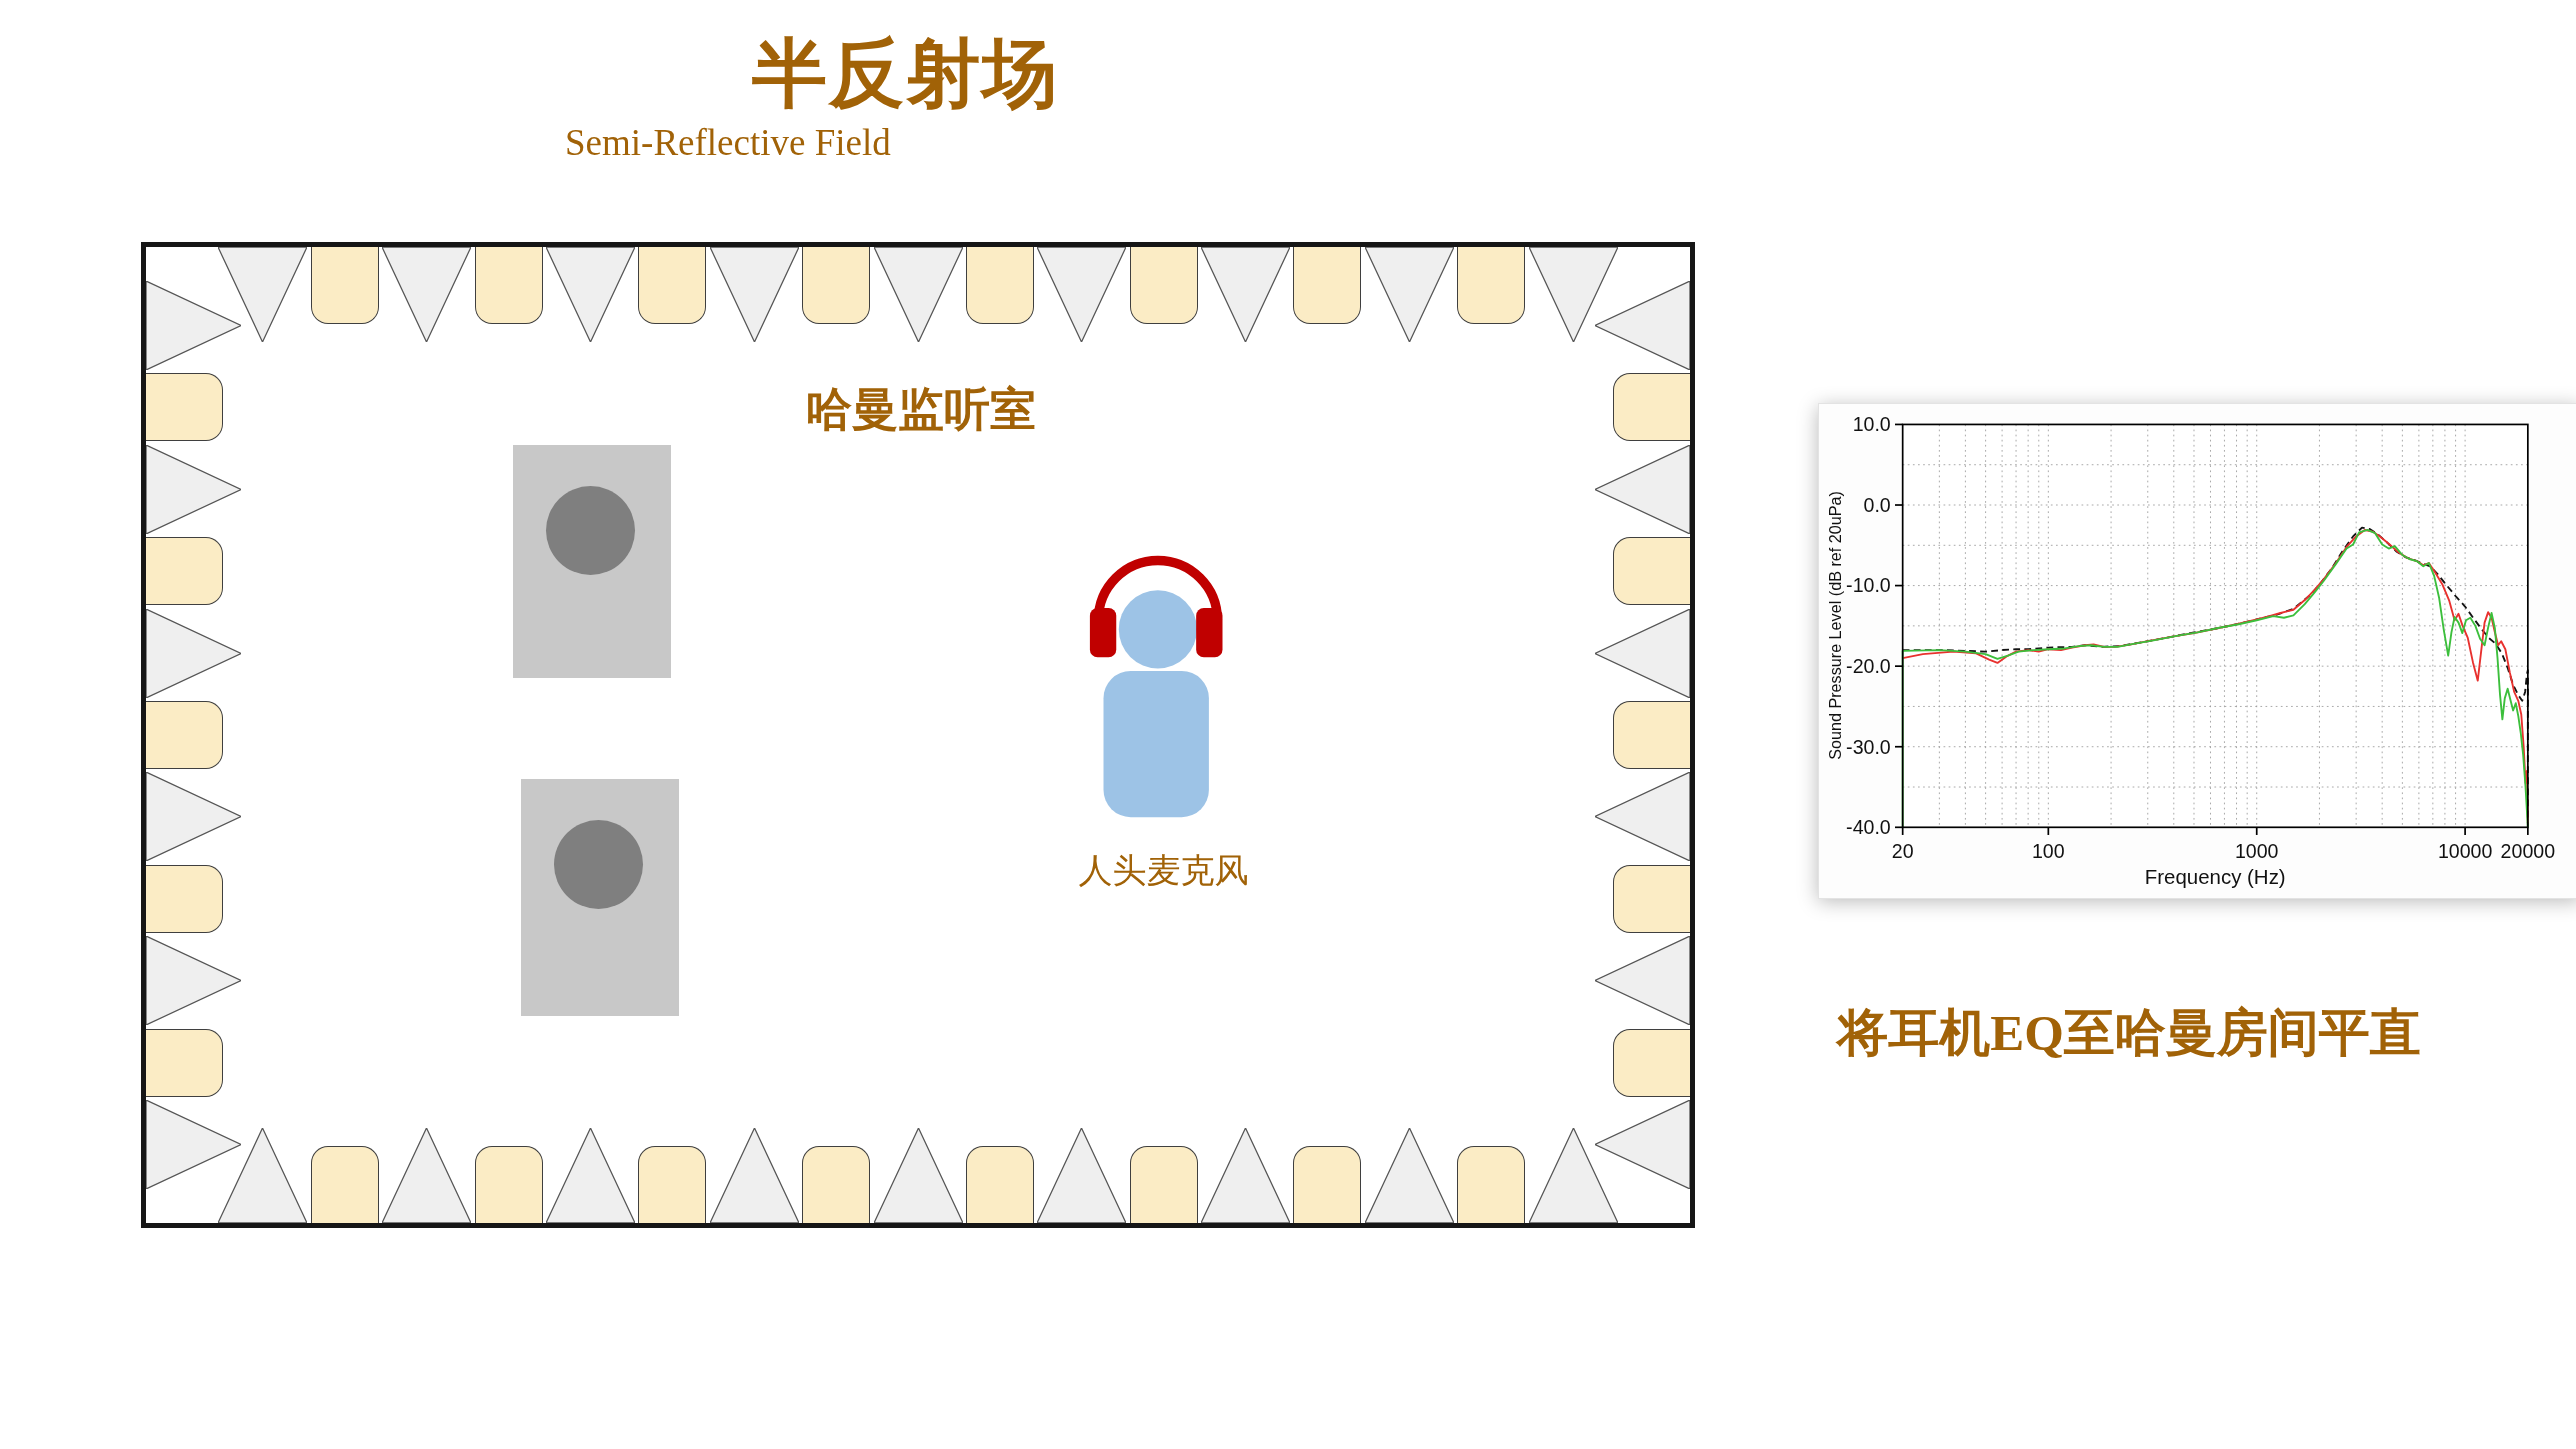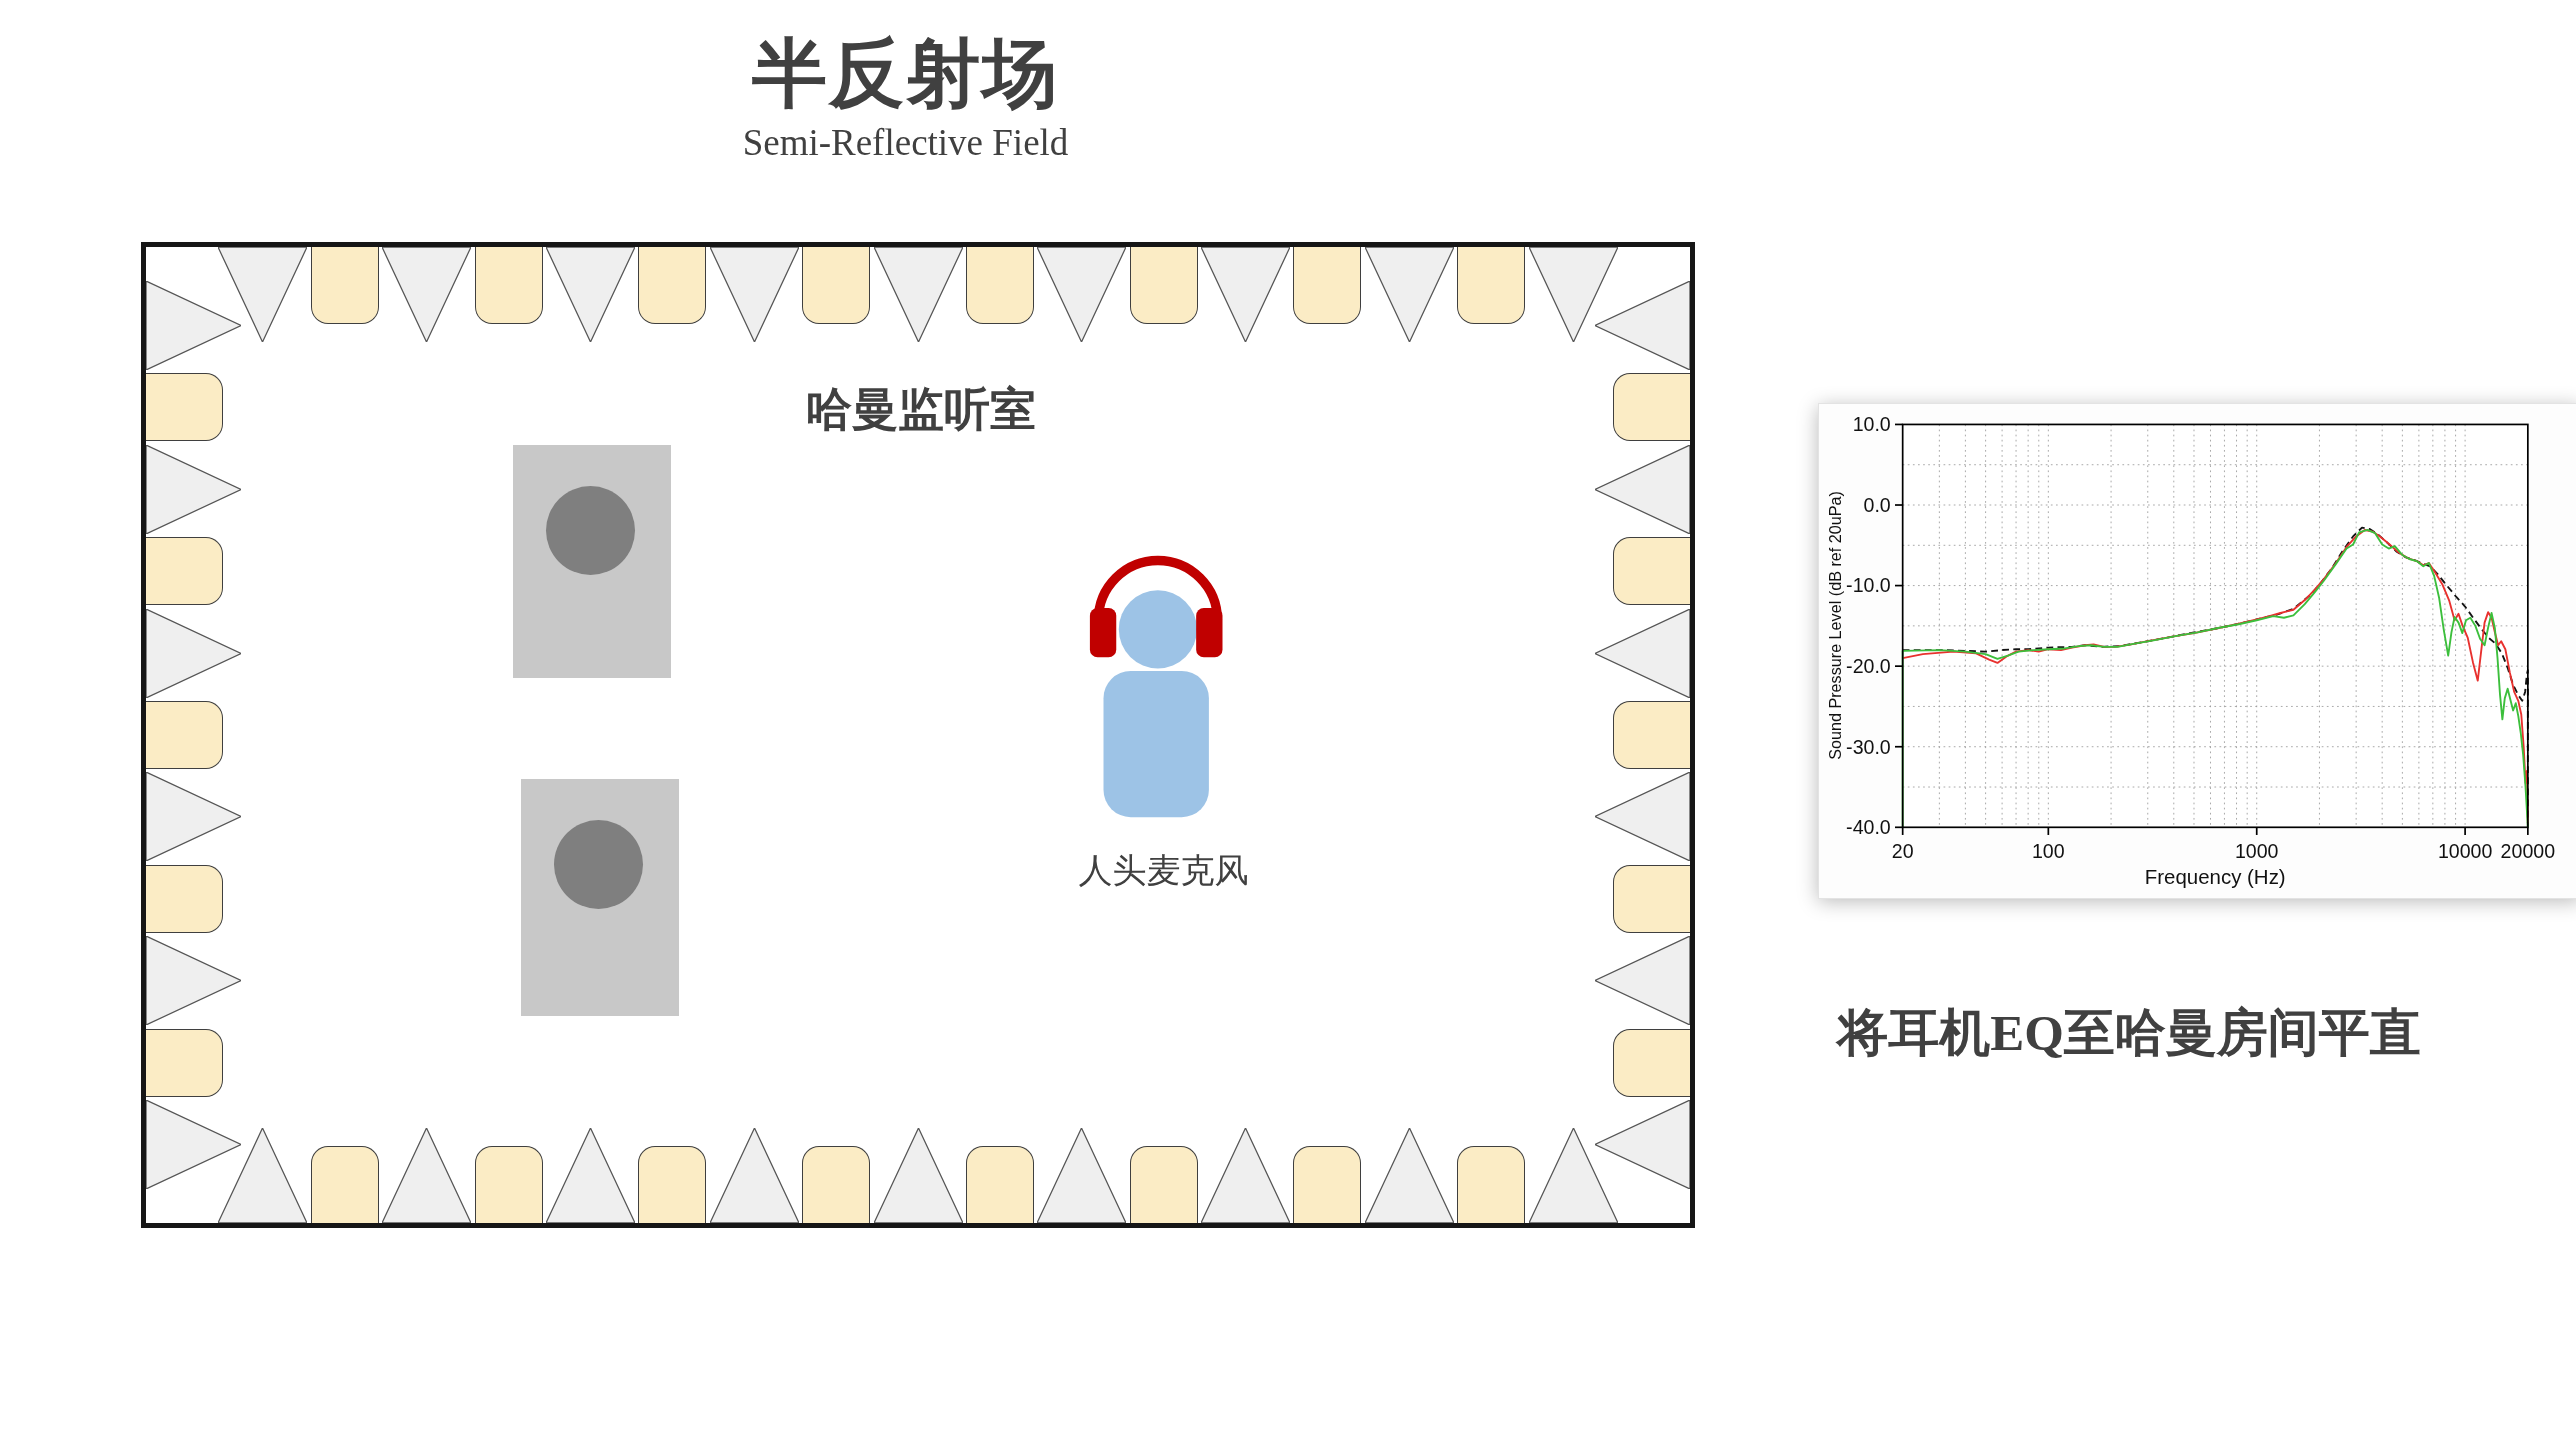--- a/index.html
+++ b/index.html
@@ -1,22 +1,22 @@
 <!DOCTYPE html>
 <html style="font-size:13.6px"><head>
 <meta charset="utf-8">
 <style>
   html,body{margin:0;padding:0;background:#fff;}
   #canvas{position:relative;width:2576px;height:1449px;background:#fff;overflow:hidden;
-          font-family:"Liberation Serif",serif;color:#404040;}
+          font-family:"Liberation Serif",serif;color:#a16207;}
 
   
   .hdr-title{position:absolute;left:565px;top:24px;width:681px;text-align:center;
              font-size:75px;font-weight:bold;letter-spacing:1.7px;}
-  .hdr-sub{position:absolute;left:565px;top:121px;width:681px;text-align:center;font-size:37px;}
+  .hdr-sub{position:absolute;left:565px;top:121px;width:681px;font-size:37px;}
 
   
   .room{position:absolute;left:141px;top:242px;width:1554px;height:986px;
         border:5.1px solid var(--wall,#161616);box-sizing:border-box;background:#fff;}
   .wall{position:absolute;display:flex;gap:3.4px;}
   .wall-top{left:0;top:0;width:100%;height:98px;justify-content:center;align-items:flex-start;}
   .wall-bottom{left:0;bottom:0;width:100%;height:98px;justify-content:center;align-items:flex-end;}
   .wall-left{left:0;top:0;height:100%;width:98px;flex-direction:column;justify-content:center;align-items:flex-start;}
   .wall-right{right:0;top:0;height:100%;width:98px;flex-direction:column;justify-content:center;align-items:flex-end;}
   .wall svg{flex:none;display:block;}

